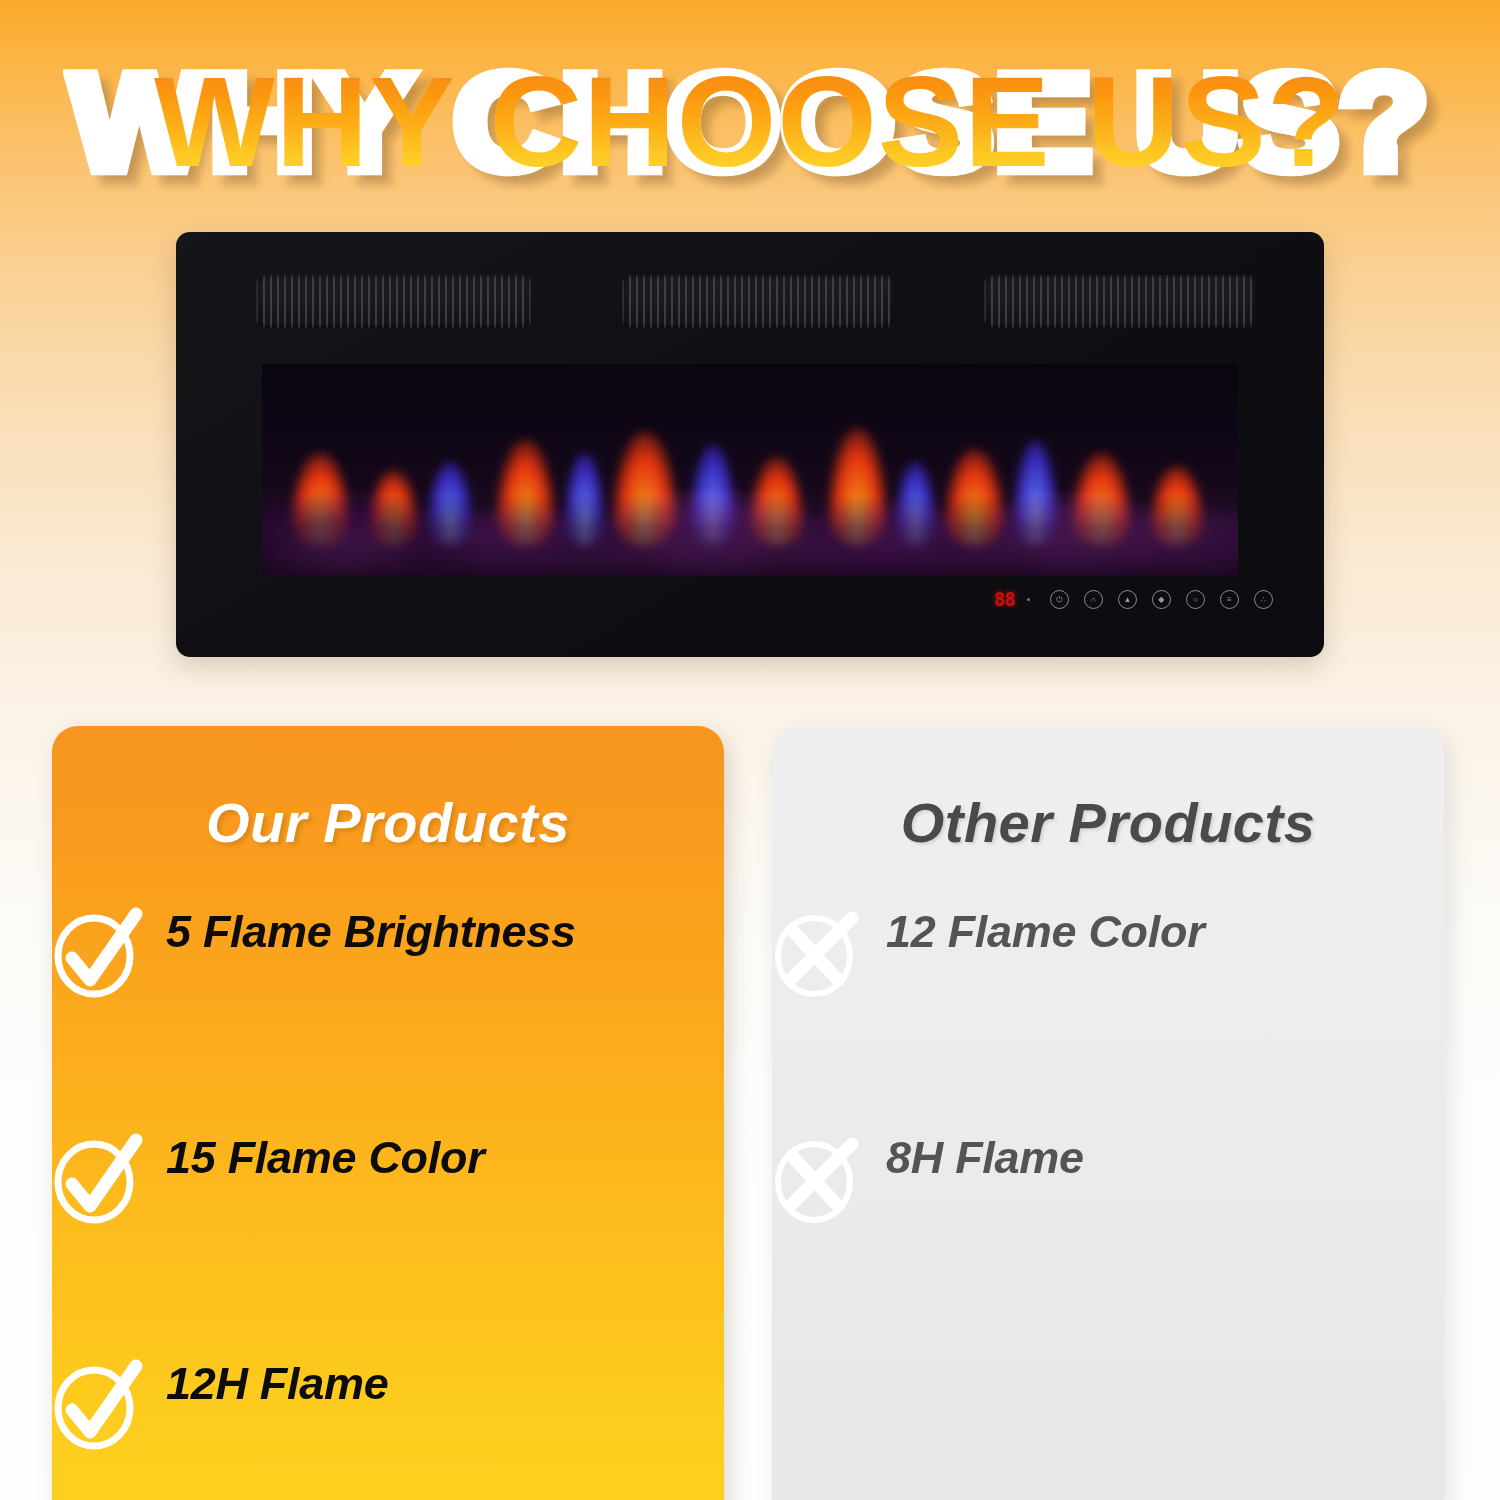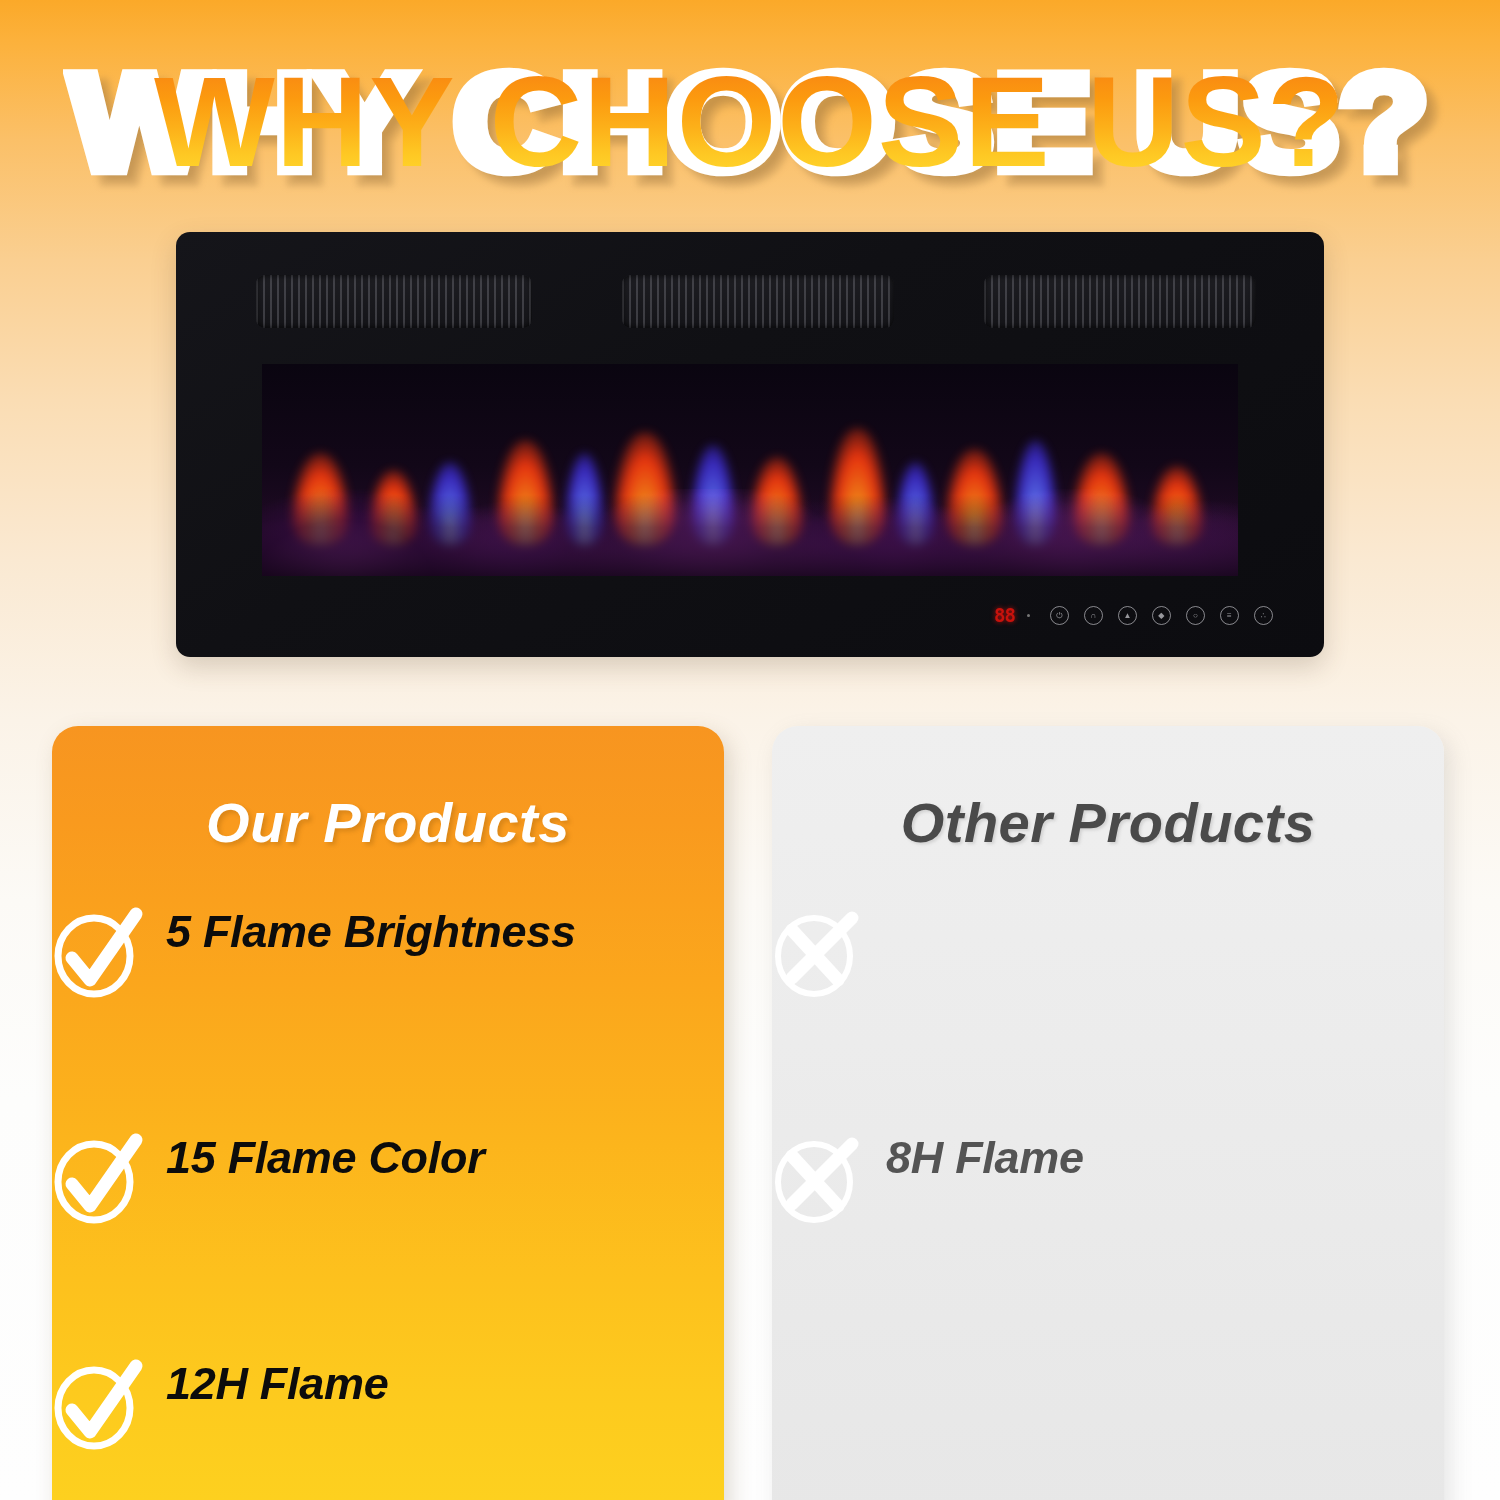--- a/index.html
+++ b/index.html
@@ -176,21 +176,20 @@
   .flame-b { background: radial-gradient(ellipse at 50% 88%, #B5D8FF 0%, #5A6CF0 28%, #3B2BC8 58%, rgba(40,20,140,0) 82%); }
 
   
   #control-panel {
     position: absolute;
     left: 818px;
     top: 358px;
     display: flex;
     align-items: center;
     gap: 9px;
-    margin-top: 16px;
   }
   #led-display {
     display: flex;
     gap: 3px;
     margin-right: 2px;
   }
   .led-digit {
     font-family: "DejaVu Sans Mono", monospace;
     font-size: 19px;
     font-weight: bold;
@@ -421,20 +420,21 @@
 
 
       <div class="feature-row">
         <div class="feature-icon">
           <svg viewBox="0 0 104 104">
             <ellipse cx="48" cy="56" rx="36" ry="38" fill="none" stroke="#FFFFFF" stroke-width="6"></ellipse>
             <path d="M 26 78 L 86 18" fill="none" stroke="#FFFFFF" stroke-width="13" stroke-linecap="round"></path>
             <path d="M 26 30 L 72 80" fill="none" stroke="#FFFFFF" stroke-width="13" stroke-linecap="round"></path>
           </svg>
         </div>
+        <div class="feature-label">12 Flame Color</div>
       </div>
 
       <div class="feature-row">
         <div class="feature-icon">
           <svg viewBox="0 0 104 104">
             <ellipse cx="48" cy="56" rx="36" ry="38" fill="none" stroke="#FFFFFF" stroke-width="6"></ellipse>
             <path d="M 26 78 L 86 18" fill="none" stroke="#FFFFFF" stroke-width="13" stroke-linecap="round"></path>
             <path d="M 26 30 L 72 80" fill="none" stroke="#FFFFFF" stroke-width="13" stroke-linecap="round"></path>
           </svg>
         </div>

